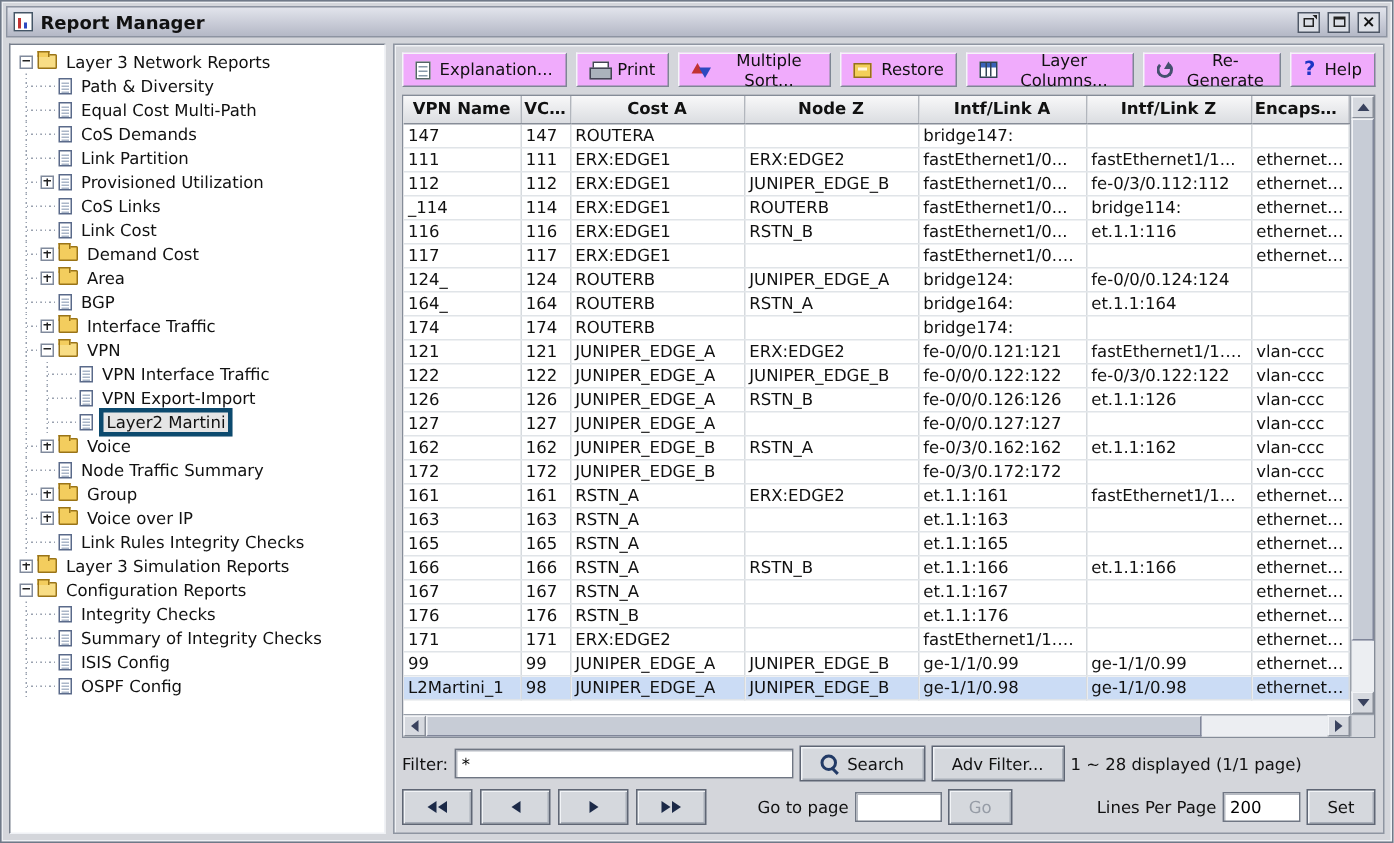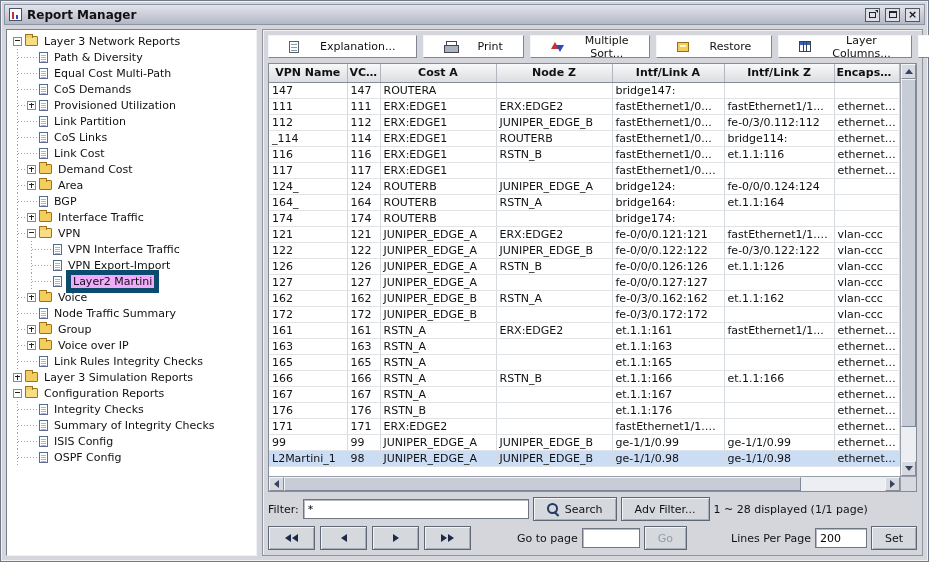--- a/index.html
+++ b/index.html
@@ -42,29 +42,29 @@
     background:repeating-linear-gradient(to right,#9aa2b0 0 1px,transparent 1px 3px);}
   .ticon{flex:none;margin-right:4px;position:relative;}
   .doc{width:9px;height:11px;background:#fff;border:1px solid #5a6a8a;}
   .doc::before{content:"";position:absolute;left:1px;right:1px;top:2px;height:1px;background:#aab6c8;
     box-shadow:0 2px 0 #aab6c8,0 4px 0 #aab6c8,0 6px 0 #aab6c8;}
   .folder,.folder-open{width:13px;height:10px;background:#f3cd5e;border:1px solid #9a7418;border-radius:1px;}
   .folder::before,.folder-open::before{content:"";position:absolute;left:-1px;top:-3px;width:6px;height:3px;
     background:#f3cd5e;border:1px solid #9a7418;border-bottom:none;}
   .folder-open{background:#f8dd85;}
   .tlabel{padding:0 2px;}
-  .tlabel.sel{background:#f0abfc;border:5px solid #0c4a6e;margin:-1px 0;}
+  .tlabel.sel{background:#e5e5e5;border:3px solid #0c4a6e;margin:-1px 0;}
 
   
   .right-panel{flex:1;min-width:0;border:1px solid #8e95a1;box-shadow:inset 1px 1px 0 #f0f2f5;
     display:flex;flex-direction:column;padding:5px;gap:5px;background:#d4d6db;}
 
   .toolbar{flex:none;display:flex;align-items:center;gap:6px;}
   .tb-group{display:flex;gap:6px;}
-  .tbtn{display:flex;align-items:center;gap:21px;height:23px;padding:0 20px;background:#ffffff;
+  .tbtn{display:flex;align-items:center;gap:6px;height:23px;padding:0 8px;background:#f0abfc;
     border:1px solid;border-color:#f4f5f8 #7e8694 #7e8694 #f4f5f8;}
   .tbtn.help{margin-left:auto;}
 
   
   .ico{display:inline-block;position:relative;flex:none;}
   .ico-explanation{width:10px;height:12px;background:#fff;border:1px solid #566;}
   .ico-explanation::before{content:"";position:absolute;left:1px;right:1px;top:2px;height:1px;background:#8899aa;
     box-shadow:0 3px 0 #8899aa,0 6px 0 #8899aa;}
   .ico-print{width:13px;height:11px;}
   .ico-print::before{content:"";position:absolute;left:2px;top:0;width:9px;height:4px;background:#fff;border:1px solid #445;}
@@ -123,21 +123,21 @@
   .txt{height:20px;border:1px solid #6f7683;box-shadow:inset 1px 1px 0 #b6bac2;background:#fff;padding:1px 4px;font-size:11px;}
   .filter-input{width:226px;}
   .btn{display:inline-flex;align-items:center;justify-content:center;gap:5px;height:24px;padding:0 13px;
     background:#d5d8dd;border:1px solid #5f6674;box-shadow:inset 1px 1px 0 #f2f4f7,inset -1px -1px 0 #a8aeb8;}
   .btn.disabled{color:#969ca6;}
   .status{}
   .navbtn{width:47px;padding:0;gap:1px;}
   .tri{width:0;height:0;}
   .tri-l{border-top:4px solid transparent;border-bottom:4px solid transparent;border-right:6px solid #1c2a48;}
   .tri-r{border-top:4px solid transparent;border-bottom:4px solid transparent;border-left:6px solid #1c2a48;}
-  .goto{margin-left:42px;}
+  .goto{margin-left:30px;}
   .goto-input{width:58px;}
   .lines{margin-left:auto;}
   .lines-input{width:52px;}
 </style>
 </head>
 <body>
 
 <div class="window">
   <div class="titlebar">
     <span class="ico ico-app"></span>
@@ -174,29 +174,29 @@
           <span class="tlabel">Equal Cost Multi-Path</span>
         </div>
         <div class="tree-row">
           <span class="indent last"></span>
           <span class="expgap"></span>
           <span class="ticon doc"></span>
           <span class="tlabel">CoS Demands</span>
         </div>
         <div class="tree-row">
           <span class="indent last"></span>
+          <span class="expgap"></span>
+          <span class="ticon doc"></span>
+          <span class="tlabel">Link Partition</span>
+        </div>
+        <div class="tree-row">
+          <span class="indent last"></span>
           <span class="exp plus"></span>
           <span class="ticon doc"></span>
           <span class="tlabel">Provisioned Utilization</span>
-        </div>
-        <div class="tree-row">
-          <span class="indent last"></span>
-          <span class="expgap"></span>
-          <span class="ticon doc"></span>
-          <span class="tlabel">Link Partition</span>
         </div>
         <div class="tree-row">
           <span class="indent last"></span>
           <span class="expgap"></span>
           <span class="ticon doc"></span>
           <span class="tlabel">CoS Links</span>
         </div>
         <div class="tree-row">
           <span class="indent last"></span>
           <span class="expgap"></span>

